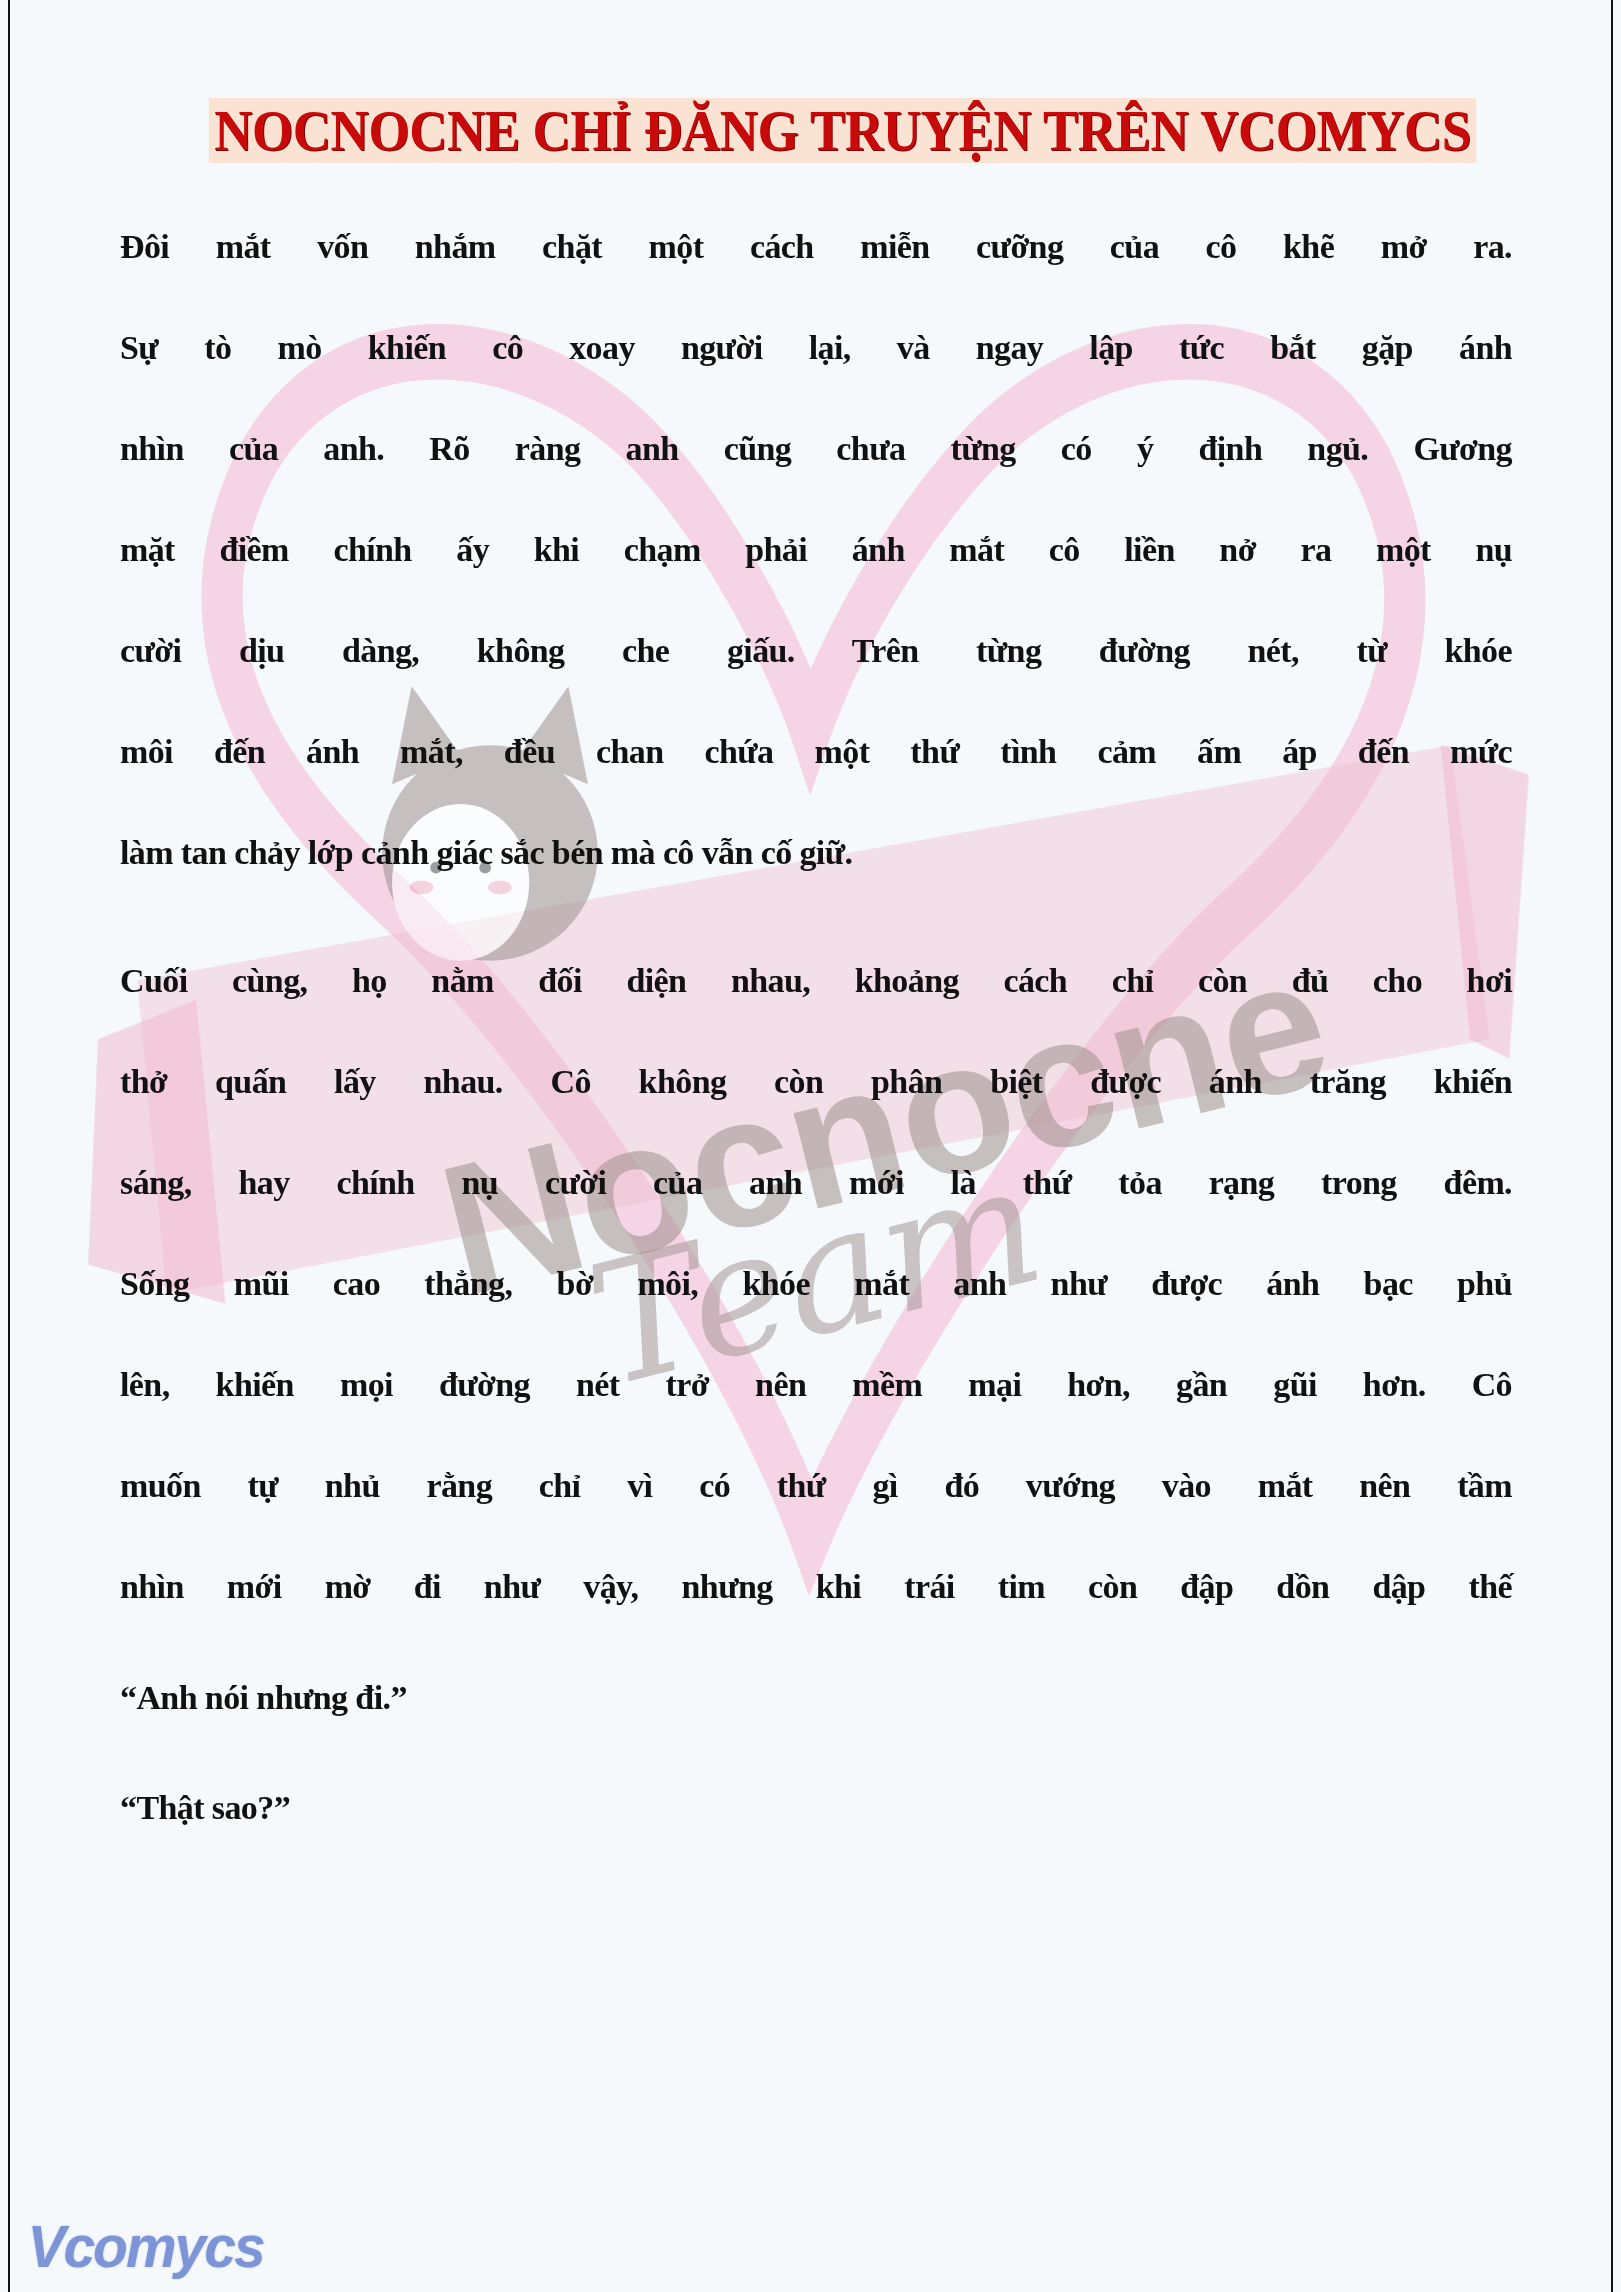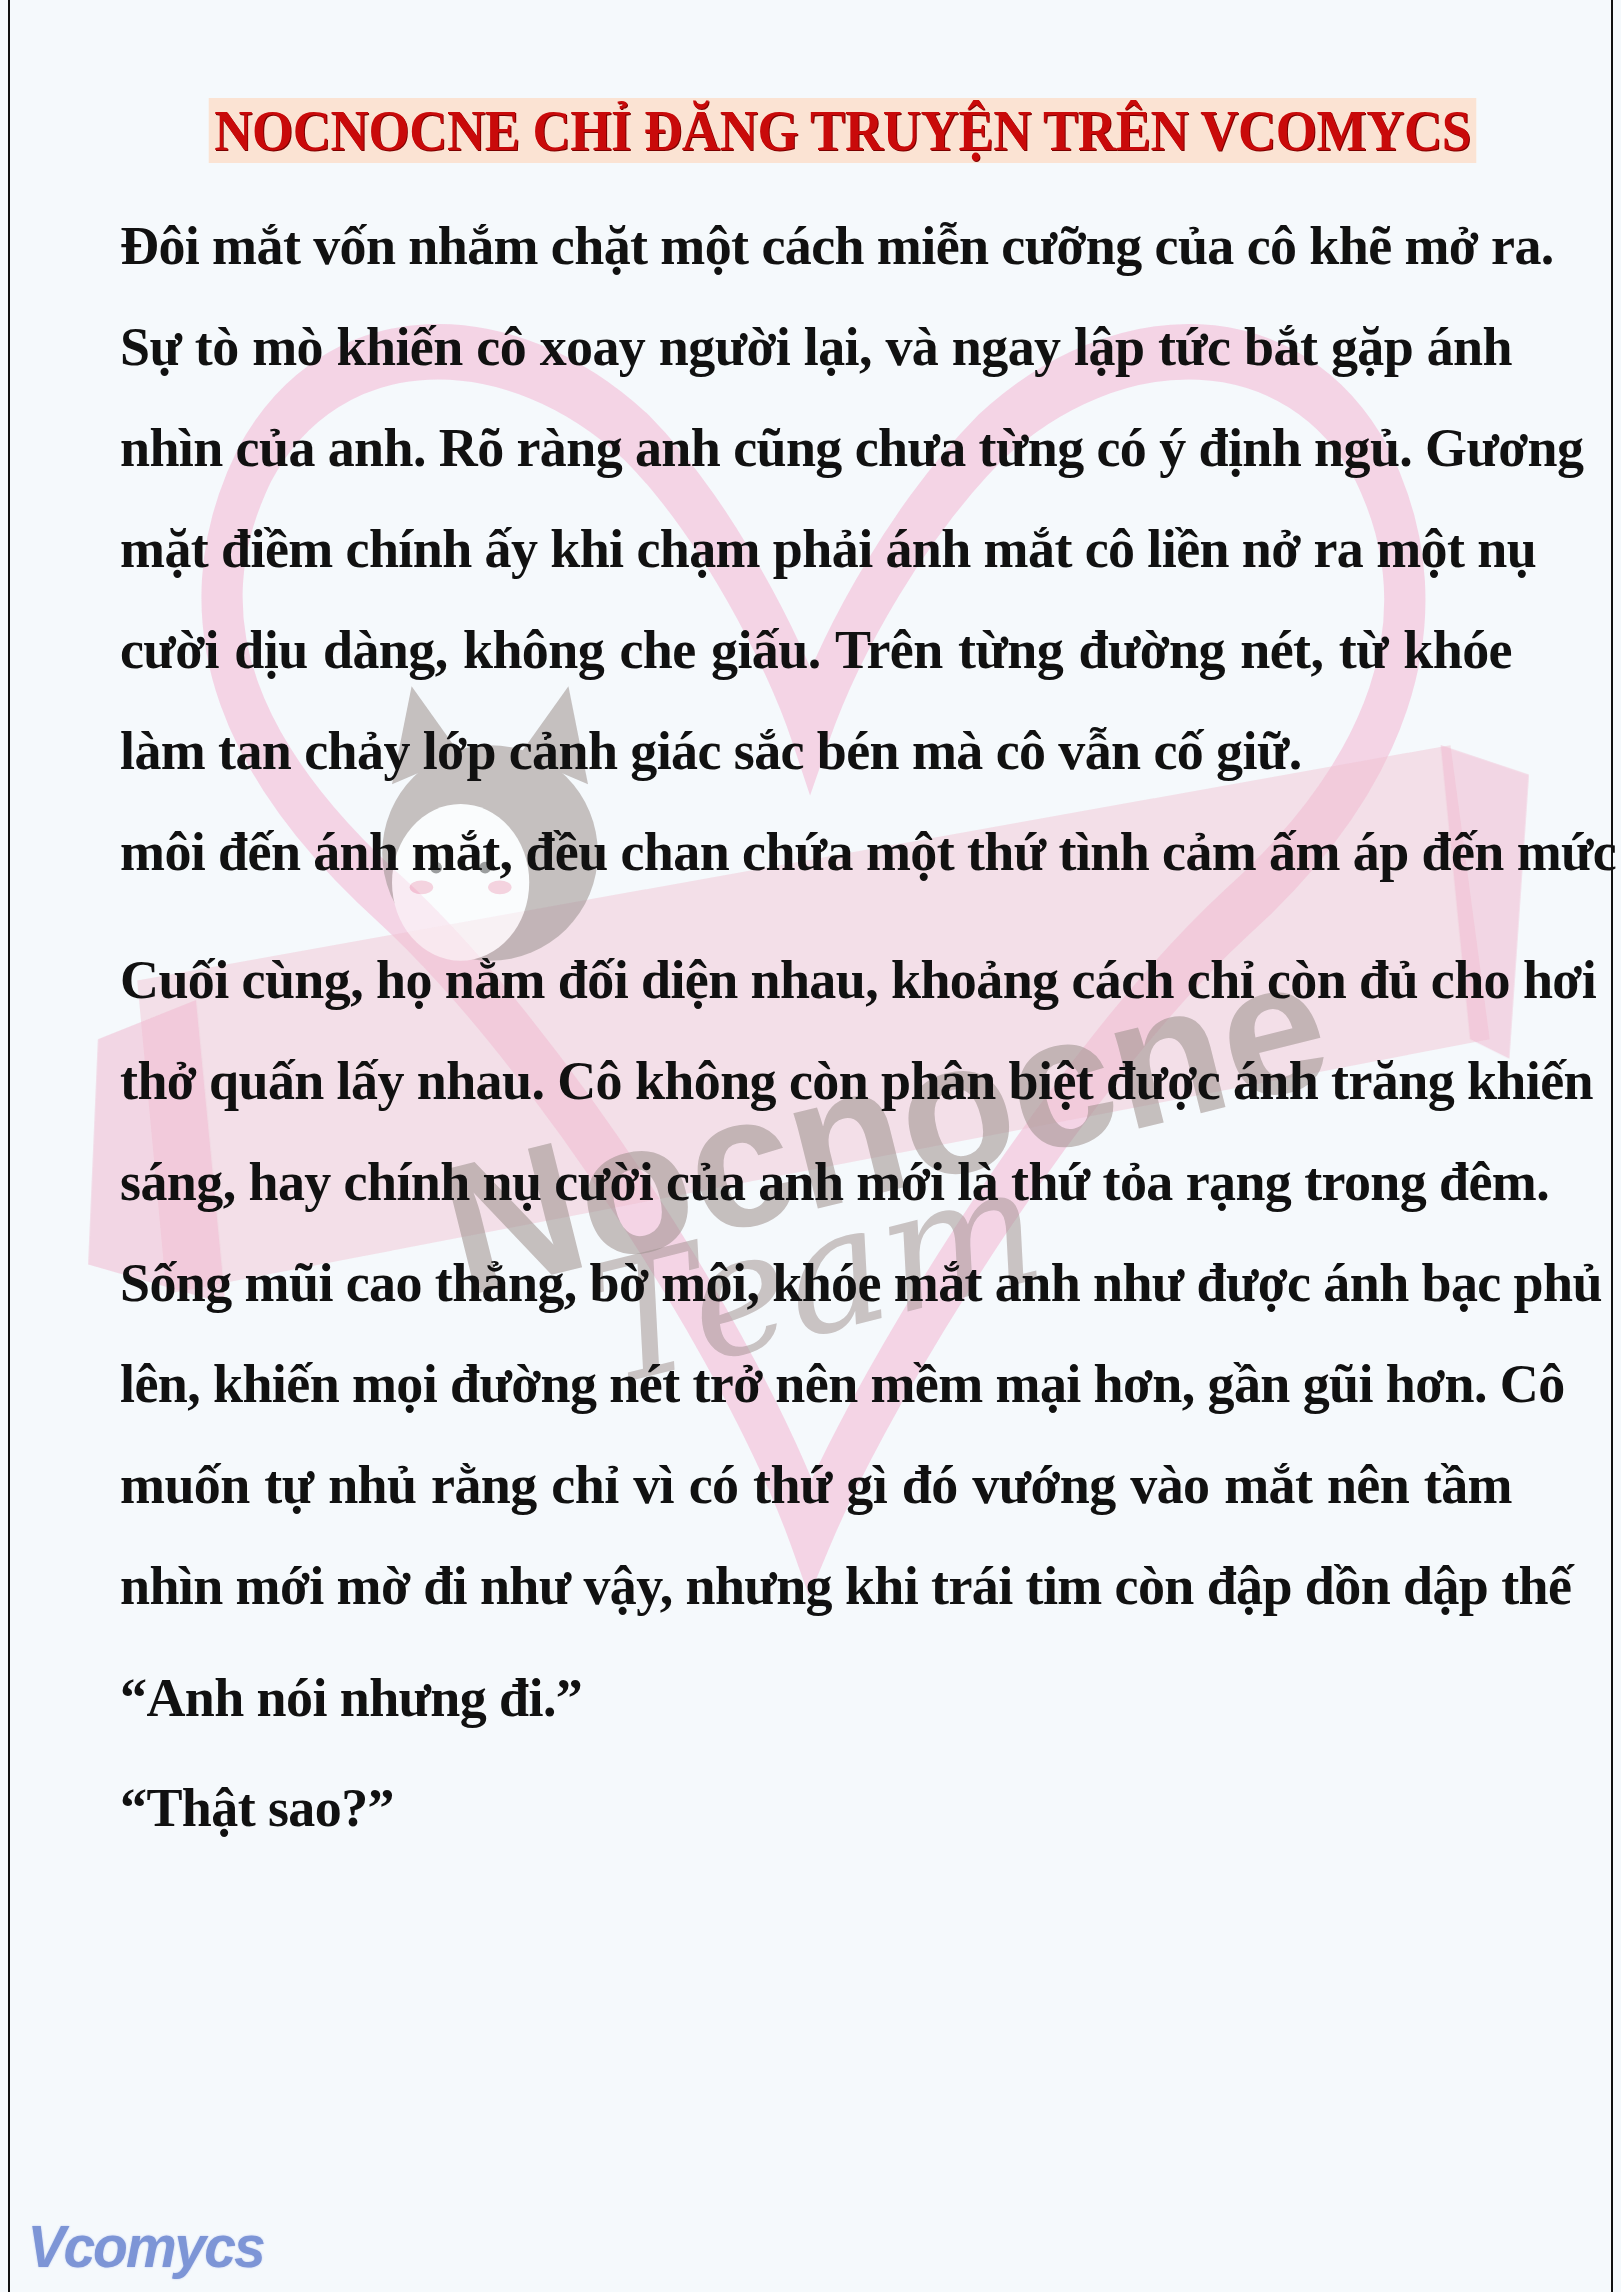--- a/index.html
+++ b/index.html
@@ -60,21 +60,21 @@
     .content {
       position: absolute;
       left: 120px;
       top: 196px;
       width: 1392px;
       z-index: 2;
       color: #111;
     }
     .para {
       font-weight: bold;
-      font-size: 54px;
+      font-size: 34px;
       line-height: 101px;
       text-align: justify;
       margin: 0;
       letter-spacing: -0.6px;
     }
     .para + .para {
       margin-top: 27.4px;
     }
     .para.dialog {
       margin-top: 11.8px;
@@ -146,22 +146,22 @@
   <span class="title">NOCNOCNE CHỈ ĐĂNG TRUYỆN TRÊN VCOMYCS</span>
 </div>
 
 <div class="content">
   <p class="para">
     <span class="line">Đôi mắt vốn nhắm chặt một cách miễn cưỡng của cô khẽ mở ra.</span>
     <span class="line">Sự tò mò khiến cô xoay người lại, và ngay lập tức bắt gặp ánh</span>
     <span class="line">nhìn của anh. Rõ ràng anh cũng chưa từng có ý định ngủ. Gương</span>
     <span class="line">mặt điềm chính ấy khi chạm phải ánh mắt cô liền nở ra một nụ</span>
     <span class="line">cười dịu dàng, không che giấu. Trên từng đường nét, từ khóe</span>
+    <span class="line">môi đến ánh mắt, đều chan chứa một thứ tình cảm ấm áp đến mức</span>
     <span class="line last">làm tan chảy lớp cảnh giác sắc bén mà cô vẫn cố giữ.</span>
-    <span class="line">môi đến ánh mắt, đều chan chứa một thứ tình cảm ấm áp đến mức</span>
   </p>
   <p class="para">
     <span class="line">Cuối cùng, họ nằm đối diện nhau, khoảng cách chỉ còn đủ cho hơi</span>
     <span class="line">thở quấn lấy nhau. Cô không còn phân biệt được ánh trăng khiến</span>
     <span class="line">sáng, hay chính nụ cười của anh mới là thứ tỏa rạng trong đêm.</span>
     <span class="line">Sống mũi cao thẳng, bờ môi, khóe mắt anh như được ánh bạc phủ</span>
     <span class="line">lên, khiến mọi đường nét trở nên mềm mại hơn, gần gũi hơn. Cô</span>
     <span class="line">muốn tự nhủ rằng chỉ vì có thứ gì đó vướng vào mắt nên tầm</span>
     <span class="line">nhìn mới mờ đi như vậy, nhưng khi trái tim còn đập dồn dập thế</span>
   </p>

